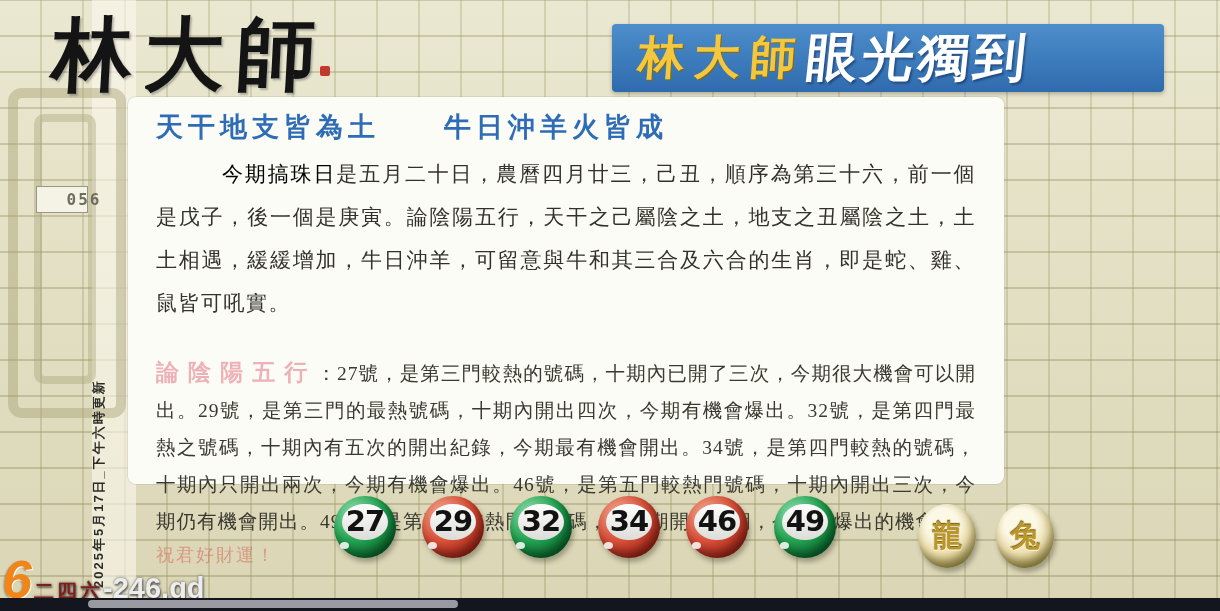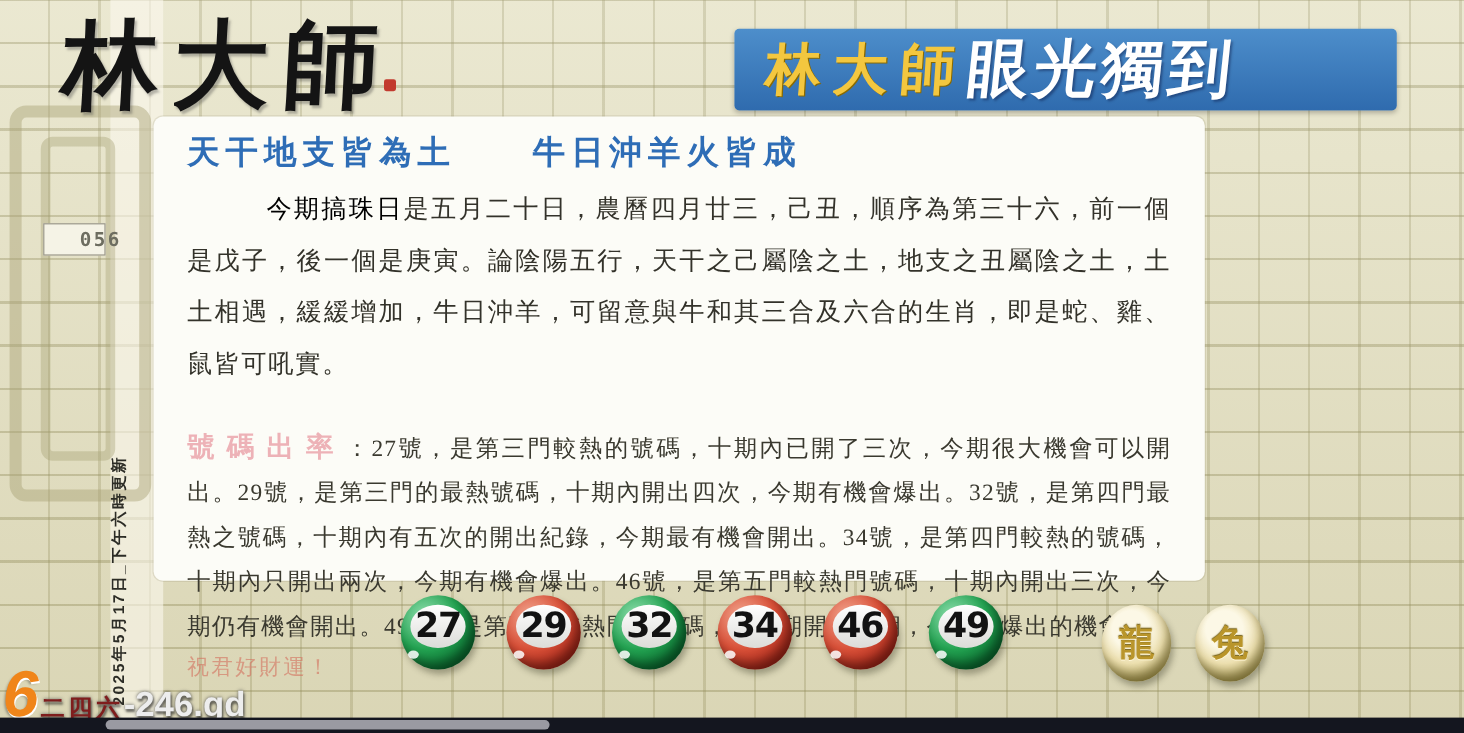--- a/index.html
+++ b/index.html
@@ -178,21 +178,21 @@
   <span class="banner-slogan">眼光獨到</span>
 </div>
 
 <div class="issue-badge">056</div>
 
 <div class="update-note">2025年5月17日_下午六時更新</div>
 
 <div class="panel">
   <div class="headline">天干地支皆為土　　牛日沖羊火皆成</div>
   <div class="para first"><span class="para-lead">今期搞珠日</span><span>是五月二十日，農曆四月廿三，己丑，順序為第三十六，前一個是戊子，後一個是庚寅。論陰陽五行，天干之己屬陰之土，地支之丑屬陰之土，土土相遇，緩緩增加，牛日沖羊，可留意與牛和其三合及六合的生肖，即是蛇、雞、鼠皆可吼實。</span></div>
-  <div class="stats"><span class="stats-label">號碼出率</span><span>：27號，是第三門較熱的號碼，十期內已開了三次，今期很大機會可以開出。29號，是第三門的最熱號碼，十期內開出四次，今期有機會爆出。32號，是第四門最熱之號碼，十期內有五次的開出紀錄，今期最有機會開出。34號，是第四門較熱的號碼，十期內只開出兩次，今期有機會爆出。46號，是第五門較熱門號碼，十期內開出三次，今期仍有機會開出。49號，是第五門較熱門的號碼，近十期開出三期，今期有爆出的機會。</span></div>
+  <div class="stats"><span class="stats-label">論陰陽五行</span><span>：27號，是第三門較熱的號碼，十期內已開了三次，今期很大機會可以開出。29號，是第三門的最熱號碼，十期內開出四次，今期有機會爆出。32號，是第四門最熱之號碼，十期內有五次的開出紀錄，今期最有機會開出。34號，是第四門較熱的號碼，十期內只開出兩次，今期有機會爆出。46號，是第五門較熱門號碼，十期內開出三次，今期仍有機會開出。49號，是第五門較熱門的號碼，近十期開出三期，今期有爆出的機會。</span></div>
   <div class="closing">祝君好財運！</div>
 </div>
 
 <div class="balls-row">
     <div class="ball green">
       <div class="ball-face">
         <span class="ball-num">27</span>
       </div>
       <span class="ball-dot"></span>
     </div>

